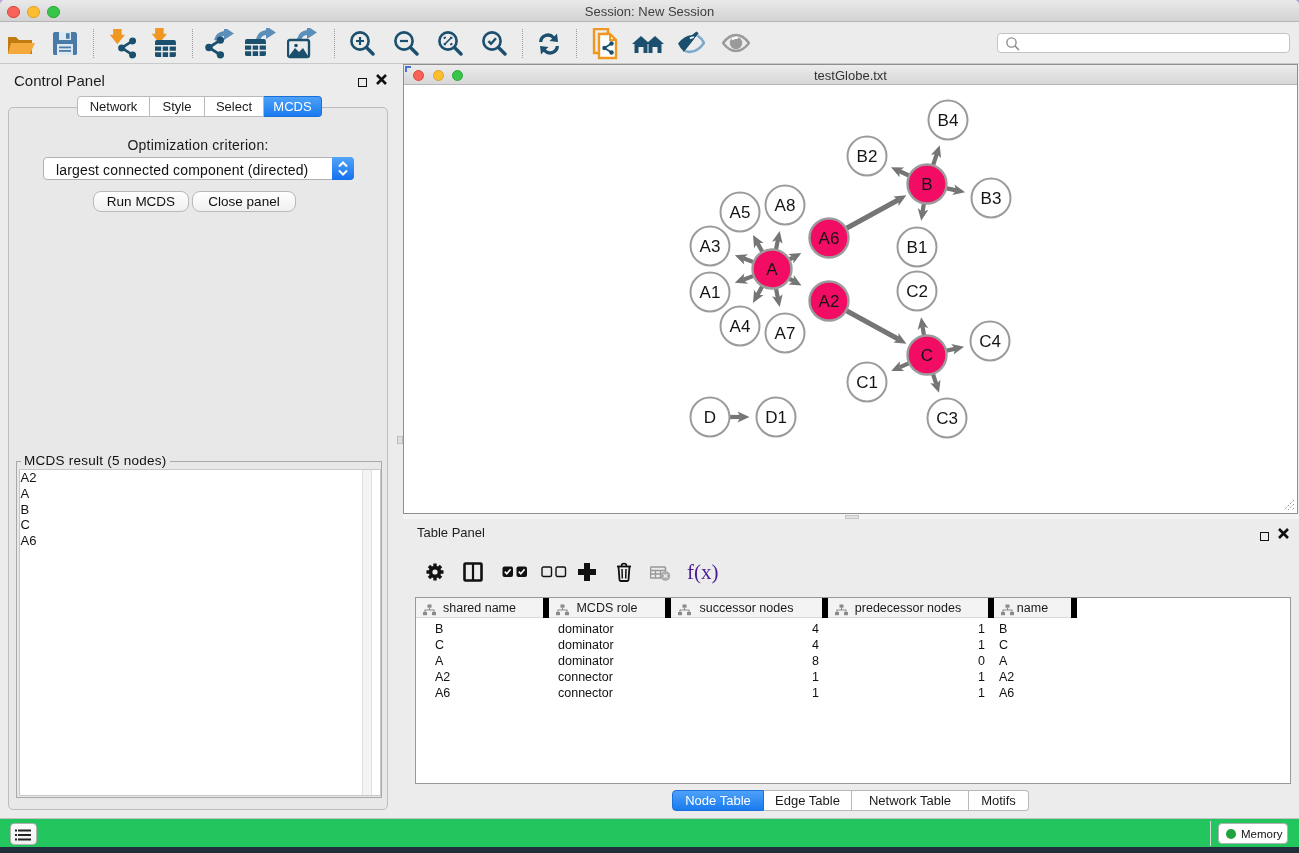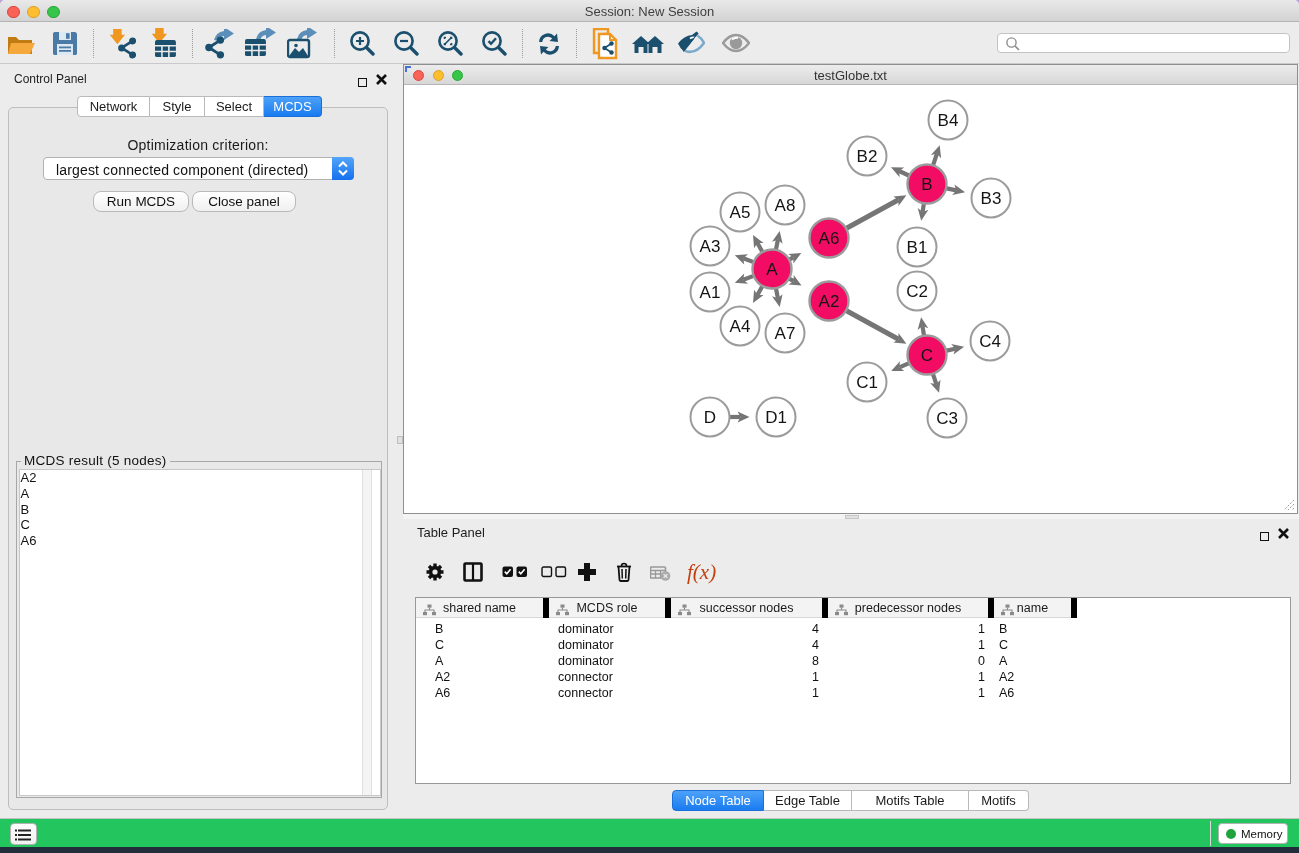--- a/index.html
+++ b/index.html
@@ -13,21 +13,21 @@
 #titlebar .t2{left:27px;top:5.5px;width:12.5px;height:12.5px;background:#fcbe2f;border:0.5px solid #e0a126}
 #titlebar .t3{left:47px;top:5.5px;width:12.5px;height:12.5px;background:#37c649;border:0.5px solid #2aa838}
 #titlebar .title{position:absolute;left:0;right:0;top:4px;text-align:center;font-size:13px;color:#404040}
 
 #toolbar{position:absolute;left:0;top:23px;width:100%;height:41px;background:#ececec;border-bottom:1px solid #c9c9c9}
 .tbi{position:absolute;top:29px}
 .tsep{position:absolute;top:6px;width:0;height:29px;border-left:1px dotted #9a9a9a}
 #search{position:absolute;left:997px;top:10px;width:293px;height:20px;background:#fff;border:1px solid #c3c3c3;border-radius:4px}
 
 #cpanel{position:absolute;left:0;top:64px;width:396px;height:754px;background:#ececec}
-#cpanel .ptitle{position:absolute;left:14px;top:8px;font-size:12px;color:#1d1d1d}
+#cpanel .ptitle{position:absolute;left:14px;top:8px;font-size:15px;color:#1d1d1d}
 .wicons{position:absolute}
 .wsq{display:inline-block;width:9px;height:9px;border:1.5px solid #111;margin-right:8px}
 .wx{display:inline-block}
 #cpbox{position:absolute;left:8px;top:43px;width:380px;height:703px;background:#e8e8e8;border:1px solid #bdbdbd;border-radius:5px}
 #cptabs{position:absolute;left:77px;top:32px;height:21px;display:flex}
 #cptabs .tab{height:21px;line-height:20px;font-size:13px;color:#1a1a1a;background:#fff;border:1px solid #b9b9b9;border-left:none;text-align:center}
 #cptabs .tab:first-child{border-left:1px solid #b9b9b9;border-radius:4px 0 0 4px}
 #cptabs .tab:last-child{border-radius:0 4px 4px 0}
 #cptabs .tab.sel{background:linear-gradient(#4da1f8,#1a7bf0);color:#fff;border-color:#1a6fd8}
 #optlabel{position:absolute;left:0;width:396px;top:72.5px;text-align:center;font-size:14px;letter-spacing:0.25px;color:#1a1a1a}
@@ -393,21 +393,21 @@
 <path d="M8 8 L8.3 17.5 M12 8 L11.7 17.5" stroke="#111" stroke-width="1.5"></path>
         </svg>
         <svg style="position:absolute;left:246px;top:18.5px" width="21" height="17" viewBox="0 0 21 17">
           <g opacity="0.55">
             <rect x="0.5" y="3" width="15" height="11" rx="1" fill="none" stroke="#555" stroke-width="1.6"></rect>
 <path d="M0.5 6.5 h15 M5.5 6.5 v7.5 M10.5 6.5 v7.5 M0.5 10 h15" stroke="#555" stroke-width="1.3"></path>
 <circle cx="15.5" cy="12" r="4.8" fill="#777"></circle>
             <path d="M13.6 10.1 L17.4 13.9 M17.4 10.1 L13.6 13.9" stroke="#eee" stroke-width="1.3"></path>
           </g>
         </svg>
-        <div style="position:absolute;left:283px;top:15px;font-family:'Liberation Serif',serif;font-style:italic;font-size:21px;color:#c2410c">f(x)</div>
+        <div style="position:absolute;left:283px;top:15px;font-family:'Liberation Serif',serif;font-size:21px;color:#4c1d95">f(x)</div>
       </div>
   <div id="ttable">
     <div id="thead">
           <div class="thcell" style="left:0px;width:133px"><span style="position:absolute;left:7px;top:4px"><svg width="13" height="12" viewBox="0 0 13 12">
                 <g fill="#8a8a8a">
                   <rect x="4.5" y="0.5" width="4" height="3.2"></rect>
                   <rect x="0" y="8" width="4" height="3.2"></rect>
                   <rect x="9" y="8" width="4" height="3.2"></rect>
                 </g>
                 <path d="M6.5 3.7 V6 M2 8 V6 H11 V8" stroke="#8a8a8a" stroke-width="1.1" fill="none"></path>
@@ -477,21 +477,21 @@
 <span class="tcell" style="left:19px">A6</span>
           <span class="tcell" style="left:142px">connector</span>
 <span class="tcell" style="left:303px;width:100px;text-align:right">1</span>
 <span class="tcell" style="left:469px;width:100px;text-align:right">1</span>
 <span class="tcell" style="left:583px">A6</span>
         </div>
   </div>
   <div id="ttabs">
         <div class="tab sel" style="width:92px">Node Table</div>
         <div class="tab" style="width:88px">Edge Table</div>
-        <div class="tab" style="width:117px">Motifs Table</div>
+        <div class="tab" style="width:117px">Network Table</div>
         <div class="tab" style="width:60px">Motifs</div>
       </div>
 </div>
 <div id="statusbar">
   <div id="menubtn">
         <svg width="25" height="20" style="position:absolute;left:1px;top:1px">
           <g stroke="#222" stroke-width="1.8">
             <path d="M6 5.5 h13 M6 10 h13 M6 14.5 h13"></path>
           </g>
           <g fill="#222">

